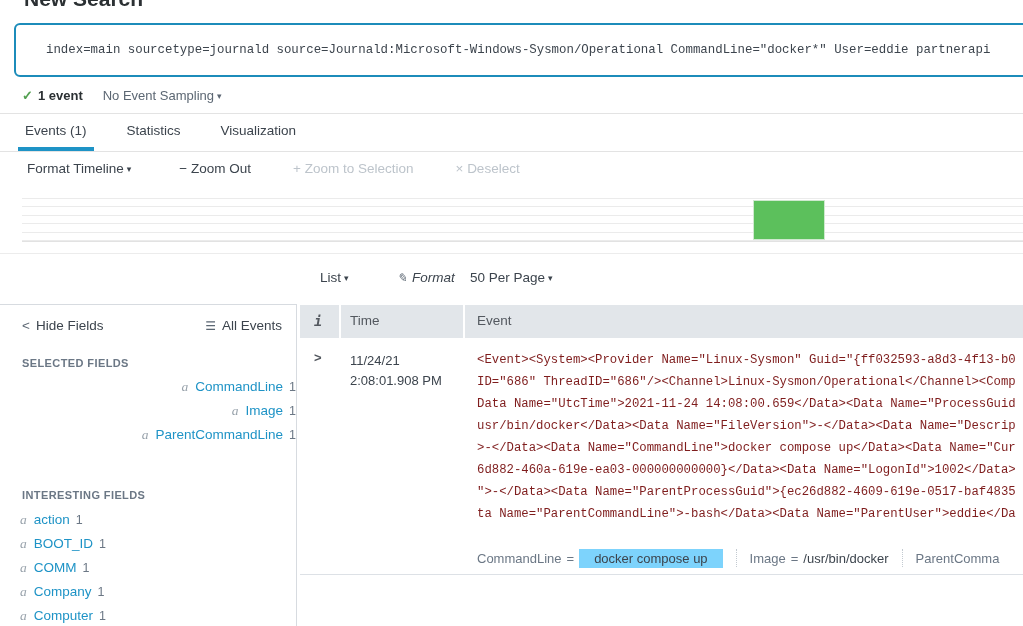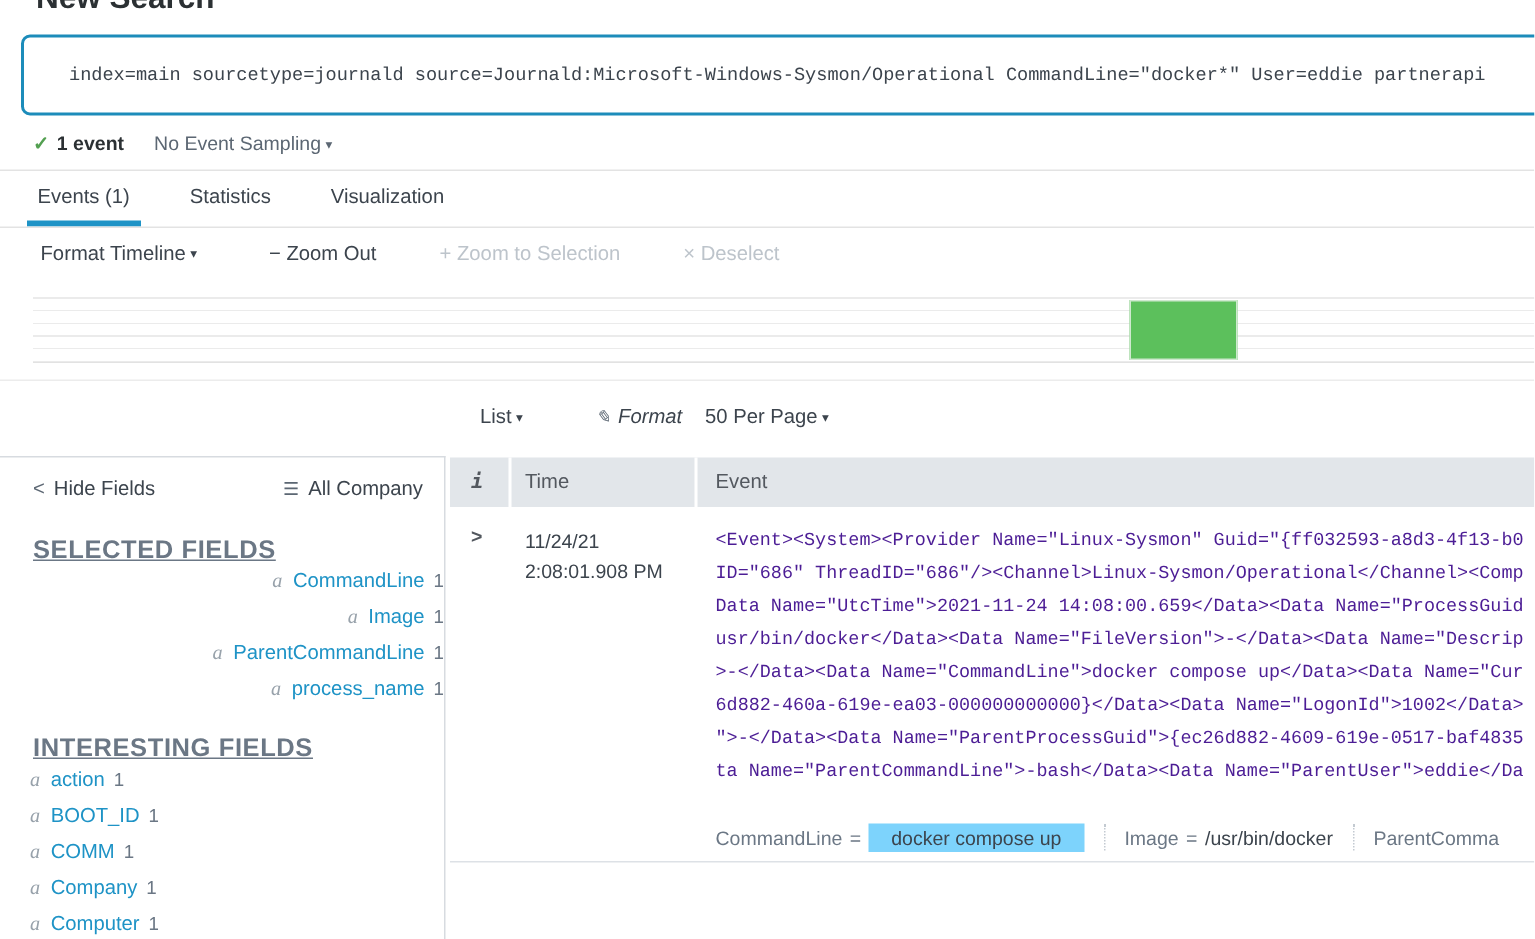--- a/index.html
+++ b/index.html
@@ -48,41 +48,41 @@
   .res-btn{position:absolute;cursor:pointer;white-space:nowrap;}
   .list-btn{left:320px;} .format-btn{left:397px;font-style:italic;} .perpage-btn{left:470px;}
   .pencil-icon{font-size:12px;margin-right:5px;color:#5c6773;}
 
   
   .sidebar{position:absolute;top:304px;left:0;width:297px;height:322px;border-top:1px solid #d7dbe0;border-right:1px solid #d7dbe0;box-sizing:border-box;background:#fff;}
   .sb-head{position:absolute;top:13px;left:22px;right:14px;display:flex;justify-content:space-between;font-size:13.5px;color:#3c444d;}
   .sb-link{cursor:pointer;white-space:nowrap;}
   .chev{color:#5c6773;margin-right:6px;}
   .list-icon{color:#5c6773;margin-right:6px;font-size:12px;}
-  .sb-section{position:absolute;left:22px;font-size:17px;font-weight:bold;letter-spacing:.4px;color:#6b7785;text-decoration:underline;}
+  .sb-section{position:absolute;left:22px;font-size:11px;font-weight:bold;letter-spacing:.4px;color:#6b7785;}
   .sel-head{top:52px;} .int-head{top:184px;}
   .field-list{position:absolute;left:20px;right:0;list-style:none;margin:0;padding:0;font-size:13.5px;line-height:23px;}
   .sel-list{top:70px;text-align:right;} .int-list{top:203px;}
   .field-item{cursor:pointer;white-space:nowrap;}
   .a-prefix{font-family:"Liberation Serif",serif;font-style:italic;color:#98a2ab;margin-right:7px;}
   .field-name{color:#1e93c6;}
   .field-count{color:#6b7785;margin-left:6px;font-size:12.5px;}
 
   
   .ev-header{position:absolute;top:305px;left:300px;right:0;height:33px;background:#e2e6ea;font-size:13.5px;color:#53585f;}
   .ev-header .colsep{position:absolute;top:0;bottom:0;width:2px;background:#fff;}
   .sep1{left:39px;} .sep2{left:163px;}
   .h-info{position:absolute;left:14px;top:8px;font-family:"DejaVu Sans Mono",monospace;font-style:italic;font-weight:bold;}
   .h-time{position:absolute;left:50px;top:8px;}
   .h-event{position:absolute;left:177px;top:8px;}
 
   .expander{position:absolute;top:350px;left:314px;font-size:13px;font-weight:bold;color:#52575e;cursor:pointer;}
   .ev-time{position:absolute;top:351px;left:350px;width:112px;font-size:13px;line-height:20px;color:#3c444d;}
   .ev-raw{position:absolute;top:349px;left:477px;right:0;height:199px;overflow:hidden;
-    font-family:"Liberation Mono","DejaVu Sans Mono",monospace;font-size:12.3px;line-height:22px;color:#4c1d95;}
+    font-family:"Liberation Mono","DejaVu Sans Mono",monospace;font-size:12.3px;line-height:22px;color:#7f1d1d;}
   .ev-raw div{white-space:pre;overflow:hidden;}
 
   .ev-fields{position:absolute;top:546px;left:477px;right:0;height:24px;overflow:hidden;display:flex;align-items:center;font-size:13px;white-space:nowrap;}
   .ev-field{display:flex;align-items:center;}
   .f-key{color:#6b7785;} .f-eq{color:#6b7785;margin:0 5px;} .f-val{color:#3c444d;cursor:pointer;}
   .f-val.hl{background:#7dd3fc;padding:2px 15px;}
   .f-sep{border-left:1px dotted #c3cad1;height:18px;margin:0 13px;}
 
   .row-border{position:absolute;top:574px;left:300px;right:0;height:1px;background:#dde1e6;}
 </style>
@@ -149,30 +149,29 @@
       <span>50 Per Page</span><span class="caret">▾</span>
     </span>
   </div>
 
   <div class="sidebar">
     <div class="sb-head">
       <span class="sb-link">
         <span class="chev">&lt;</span><span>Hide Fields</span>
       </span>
       <span class="sb-link">
-        <span class="list-icon">☰</span><span>All Company</span>
+        <span class="list-icon">☰</span><span>All Events</span>
       </span>
     </div>
 
     <div class="sb-section sel-head">SELECTED FIELDS</div>
     <ul class="field-list sel-list">
       <li class="field-item"><span class="a-prefix">a</span><span class="field-name">CommandLine</span><span class="field-count">1</span></li>
       <li class="field-item"><span class="a-prefix">a</span><span class="field-name">Image</span><span class="field-count">1</span></li>
       <li class="field-item"><span class="a-prefix">a</span><span class="field-name">ParentCommandLine</span><span class="field-count">1</span></li>
-      <li class="field-item"><span class="a-prefix">a</span><span class="field-name">process_name</span><span class="field-count">1</span></li>
     </ul>
 
     <div class="sb-section int-head">INTERESTING FIELDS</div>
     <ul class="field-list int-list">
       <li class="field-item"><span class="a-prefix">a</span><span class="field-name">action</span><span class="field-count">1</span></li>
       <li class="field-item"><span class="a-prefix">a</span><span class="field-name">BOOT_ID</span><span class="field-count">1</span></li>
       <li class="field-item"><span class="a-prefix">a</span><span class="field-name">COMM</span><span class="field-count">1</span></li>
       <li class="field-item"><span class="a-prefix">a</span><span class="field-name">Company</span><span class="field-count">1</span></li>
       <li class="field-item"><span class="a-prefix">a</span><span class="field-name">Computer</span><span class="field-count">1</span></li>
 

